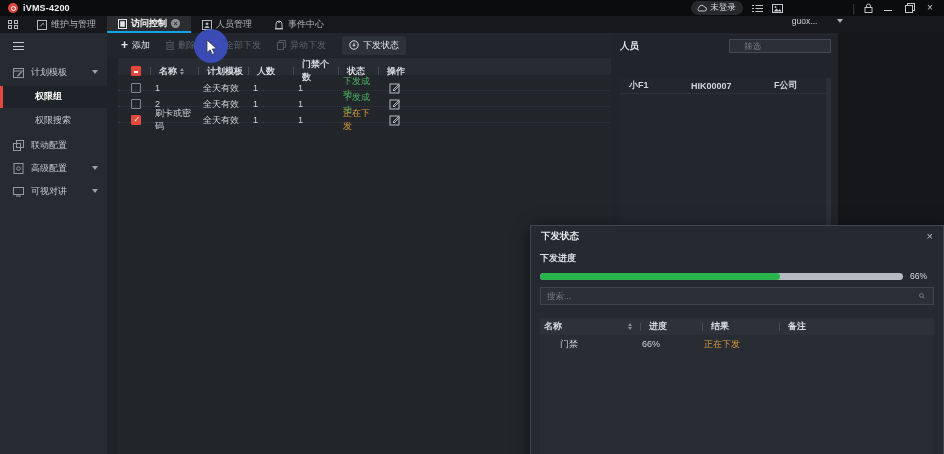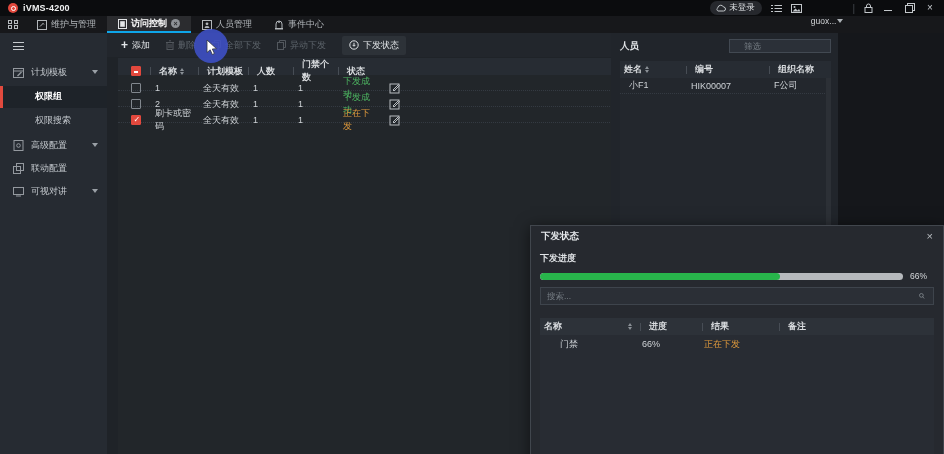--- a/index.html
+++ b/index.html
@@ -19,21 +19,21 @@
   .tb-right { margin-left:auto; display:flex; align-items:center; gap:9px; color:#c3c7cb; }
   .login-pill { display:flex; align-items:center; gap:3px; background:#26282d; border-radius:8px; padding:1px 7px 1px 5px; cursor:default; }
   .login-pill span { font-size:8.5px; color:#dcdfe2; }
   .caret { width:0; height:0; border-left:3px solid transparent; border-right:3px solid transparent; border-top:4px solid #aeb3b8; display:inline-block; }
   .tb-sep { color:#43474c; font-size:10px; }
   .win-btn { color:#c3c7cb; font-size:10px; line-height:10px; width:12px; text-align:center; }
   .min-glyph { display:inline-block; width:8px; border-bottom:1.5px solid #c3c7cb; height:6px; }
   .restore-glyph { position:relative; width:8px; height:8px; display:inline-block; }
   .restore-glyph::before { content:''; position:absolute; left:2px; top:0; width:6px; height:6px; border:1px solid #c3c7cb; }
   .restore-glyph::after { content:''; position:absolute; left:0; top:2px; width:6px; height:6px; border:1px solid #c3c7cb; background:#0b0c0e; }
-  .username { font-size:8.5px; color:#d0d3d6; display:flex; align-items:center; gap:1px;margin-top:26px; }
+  .username { font-size:8.5px; color:#d0d3d6; display:flex; align-items:center; gap:20px;margin-top:26px; }
 
   
   .tabbar { height:17px; background:#17181b; display:flex; align-items:stretch; }
   .appmenu { width:26px; display:flex; align-items:center; justify-content:center; }
   .grid-icon { display:grid; grid-template-columns:4px 4px; grid-template-rows:4px 4px; gap:1.5px; }
   .grid-icon i { border:1px solid #b6babe; }
   .tab { display:flex; align-items:center; gap:4px; padding:0 11px; color:#b3b7bb; font-size:9px; position:relative; }
   .tab.active { background:#2b2c2f; color:#fefefe; font-weight:bold; border-bottom:2px solid #0ea5e9; }
   .tab-close { width:9px; height:9px; border-radius:50%; background:#8d9196; color:#2b2c2f; font-size:7px; line-height:9px; text-align:center; font-weight:bold; }
   .tab-icon { flex:none; }
@@ -79,21 +79,21 @@
   .st-success { color:#4db561; }
   .st-progress { color:#e09a3c; }
 
   .person-panel { position:absolute; left:611px; top:0; width:227px; height:100%; background:#21252b; padding:4px 7px 0 9px; }
   .pp-head { display:flex; align-items:center; justify-content:space-between; height:18px; }
   .pp-title { font-size:9.5px; font-weight:bold; color:#e3e6e9; }
   .pp-filter { width:102px; height:14px; background:#2b3038; border:1px solid #424952; color:#cfd3d7; font-size:8.5px; padding:0 14px; outline:none; }
   .pp-filter::placeholder { color:#767d84; }
   .pp-grid-head, .pp-grid-row { display:grid; grid-template-columns:62px 83px 1fr; align-items:center; height:16px; }
   .pp-grid-head { background:#272c33; margin-top:6px; color:#d9dcdf; font-weight:bold; height:17px; }
-  .pp-grid-row { border-bottom:1px dotted #343a42; color:#cfd3d7; }
+  .pp-grid-row { border-bottom:1px dotted #343a42; color:#cfd3d7;font-weight:bold; }
   .pp-body { background:#23272d; position:absolute; left:9px; right:7px; top:45px; bottom:4px; }
   .pp-scroll { position:absolute; right:0; top:0; bottom:0; width:5px; background:#2c3036; }
 
   
   .dialog { position:absolute; left:530px; top:192px; width:414px; height:262px; background:#26292f; border:1px solid #41464d; box-shadow:0 2px 14px rgba(0,0,0,.55); z-index:30; }
   .dlg-title-row { height:21px; display:flex; align-items:center; justify-content:space-between; padding:0 10px; }
   .dlg-title { font-size:9.5px; font-weight:bold; color:#e6e9ec; }
   .dlg-close { color:#b8bcc0; font-size:11px; line-height:11px; }
   .dlg-label { font-size:9px; font-weight:bold; color:#dfe2e5; padding:5px 0 0 9px; }
   .progress-row { display:flex; align-items:center; gap:7px; padding:6px 9px 0 9px; }
@@ -220,32 +220,32 @@
       <i class="arrow arrow-down"></i>
     </div>
     <div class="side-sub active">
       <span>权限组</span>
     </div>
     <div class="side-sub">
       <span>权限搜索</span>
     </div>
     <div class="side-item">
       <svg class="side-icon" width="11" height="11" viewBox="0 0 11 11">
+          <rect x="0.5" y="3.5" width="7" height="7" fill="none" stroke="#a8adb3"></rect>
+          <rect x="3.5" y="0.5" width="7" height="7" fill="none" stroke="#a8adb3"></rect>
+        </svg>
+      <span>联动配置</span>
+    </div>
+    <div class="side-item">
+      <svg class="side-icon" width="11" height="11" viewBox="0 0 11 11">
           <rect x="1" y="0.5" width="9" height="10" fill="none" stroke="#a8adb3"></rect>
           <circle cx="5.5" cy="5.5" r="1.8" fill="none" stroke="#a8adb3"></circle>
         </svg>
       <span>高级配置</span>
       <i class="arrow arrow-down"></i>
-    </div>
-    <div class="side-item">
-      <svg class="side-icon" width="11" height="11" viewBox="0 0 11 11">
-          <rect x="0.5" y="3.5" width="7" height="7" fill="none" stroke="#a8adb3"></rect>
-          <rect x="3.5" y="0.5" width="7" height="7" fill="none" stroke="#a8adb3"></rect>
-        </svg>
-      <span>联动配置</span>
     </div>
     <div class="side-item">
       <svg class="side-icon" width="11" height="11" viewBox="0 0 11 11">
           <rect x="0.5" y="1.5" width="10" height="7" fill="none" stroke="#a8adb3"></rect>
           <line x1="3" y1="10" x2="8" y2="10" stroke="#a8adb3"></line>
         </svg>
       <span>可视对讲</span>
       <i class="arrow arrow-down"></i>
     </div>
   </div>
@@ -306,20 +306,23 @@
           </div>
         <div class="hcell hsep">
             <span>人数</span>
           </div>
         <div class="hcell hsep">
             <span>门禁个数</span>
           </div>
         <div class="hcell hsep">
             <span>状态</span>
           </div>
+        <div class="hcell hsep">
+            <span>操作</span>
+          </div>
       </div>
 
       <div class="grid-row">
         <div class="hcell">
             <span class="checkbox"></span>
           </div>
         <div class="cell">1</div>
         <div class="cell">全天有效</div>
         <div class="cell">1</div>
         <div class="cell">1</div>
@@ -365,35 +368,20 @@
             </svg>
           </div>
       </div>
     </div>
   </div>
 
   <div class="person-panel">
     <div class="pp-head">
       <span class="pp-title">人员</span>
       <input class="pp-filter" placeholder="筛选" style="">
-    </div>
-    <div class="pp-grid-head">
-      <div class="hcell">
-        <span>姓名</span>
-        <span class="sort">
-            <i class="up"></i>
-            <i class="dn"></i>
-          </span>
-      </div>
-      <div class="hcell hsep">
-          <span>编号</span>
-        </div>
-      <div class="hcell hsep">
-          <span>组织名称</span>
-        </div>
     </div>
     <div class="pp-body">
       <div class="pp-grid-row">
         <div class="cell">小F1</div>
         <div class="cell">HIK00007</div>
         <div class="cell">F公司</div>
       </div>
       <div class="pp-scroll"></div>
     </div>
   </div>

